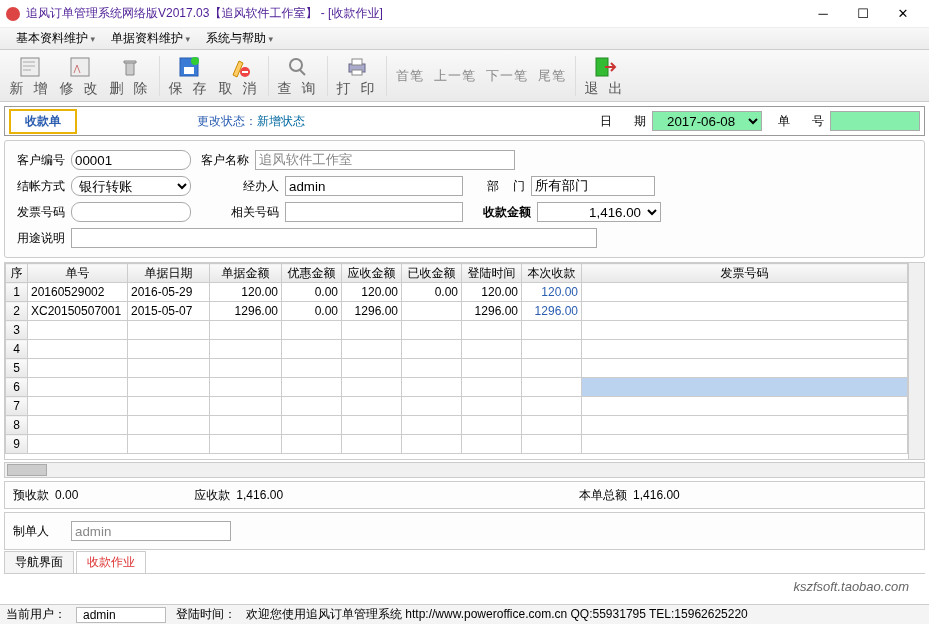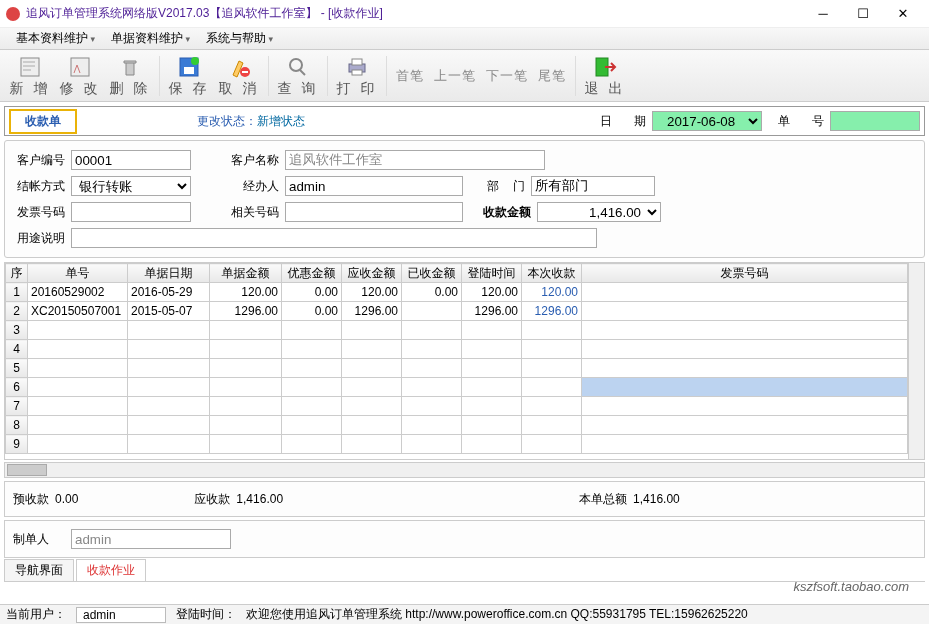--- a/index.html
+++ b/index.html
@@ -22,36 +22,36 @@
 .doc-type { border: 2px solid #eab308; color: #2a5db0; font-size: 12px; font-weight: bold; padding: 2px 14px; }
 .status-lbl { color: #2a5db0; margin-left: 120px; }
 .status-val { color: #0369a1; margin-left: 0; }
 .header-row .spacer { flex: 1; }
 .hdr-lbl { margin: 0 6px 0 16px; }
 .hdr-input { border: 1px solid #aaa; height: 20px; padding: 0 10px; background: #86efac; }
 .form-panel { margin: 4px; border: 1px solid #ccc; border-radius: 3px; background: #fdfdfd; padding: 6px 8px; }
 .form-row { display: flex; align-items: center; height: 26px; gap: 6px; }
 .form-row label { width: 52px; text-align: right; font-family: Liberation Serif, serif; }
 .form-row input, .form-row select { border: 1px solid #aaa; height: 20px; padding: 0 3px; background: #fff; }
-.form-row .w120 { width: 120px; }
+.form-row .w120 { width: 120px; border-radius: 9px; }
 .form-row .w178 { width: 178px; }
 .form-row .w124 { width: 124px; }
 .grid-wrap { margin: 2px 4px; border: 1px solid #ccc; height: 198px; position: relative; background: #fff; display:flex; }
 .grid-wrap .scroll-v { width: 16px; background: #f0f0f0; border-left: 1px solid #ccc; }
 .grid-body { flex:1; overflow:hidden; }
 table.grid { border-collapse: collapse; width: 100%; table-layout: fixed; }
 table.grid th, table.grid td { border: 1px solid #ccc; height: 19px; font-size: 12px; padding: 0 3px; overflow: hidden; white-space: nowrap; }
 table.grid th { background: linear-gradient(#fafafa,#e8e8e8); font-weight: normal; text-align: center; }
 table.grid td.num { text-align: right; }
 table.grid td.rowhdr { text-align: center; background: linear-gradient(#fafafa,#e8e8e8); }
 table.grid td.link { color: #2a5db0; text-align: right; }
 table.grid td.sel { background: #bcd3f0; }
 .scroll-h { margin: 0 4px; height: 16px; border: 1px solid #ccc; background: #f0f0f0; display:flex; align-items:center; }
 .scroll-h .thumb { width: 40px; height: 12px; background: #ccc; margin-left: 2px; border:1px solid #aaa; }
-.summary-row { margin: 3px 4px; border: 1px solid #ccc; height: 36px; display: flex; align-items: center; padding: 0 8px; gap: 6px; background: #fdfdfd; }
+.summary-row { margin: 3px 4px; border: 1px solid #ccc; height: 28px; display: flex; align-items: center; padding: 0 8px; gap: 6px; background: #fdfdfd; }
 .summary-row .seg { display: flex; align-items: center; gap: 6px; margin-right: 30px; }
 .lower-panel { margin: 2px 4px; border: 1px solid #ccc; padding: 6px 8px; background: #fdfdfd; }
 .lower-panel .row { display:flex; align-items:center; height: 24px; gap: 6px; }
 .lower-panel input { border: 1px solid #aaa; height: 20px; padding: 0 3px; }
 .tabs-row { margin: 2px 4px 0 4px; height: 22px; display:flex; align-items:flex-end; border-bottom: 1px solid #ccc; }
 .tab { border: 1px solid #ccc; border-bottom: none; padding: 2px 10px; margin-right: 2px; background: #f5f5f5; cursor:pointer; font-size:12px; }
 .tab.active { color: #d33; background: #fff; }
 .watermark { position: absolute; right: 20px; bottom: 30px; color: #666; font-style: italic; font-size: 13px; pointer-events:none; }
 .statusbar { position:absolute; bottom:0; left:0; right:0; height: 20px; background: #f4f4f4; border-top:1px solid #ccc; display:flex; align-items:center; padding: 0 6px; gap: 10px; font-size: 12px; }
 .statusbar .seg { border: 1px solid #bbb; padding: 0 6px; background: #fff; height: 16px; display:flex; align-items:center; }
@@ -155,21 +155,21 @@
   <select class="hdr-input" style="width:110px"><option>2017-06-08</option></select>
   <span class="hdr-lbl">单</span>
   <span class="hdr-lbl">号</span>
   <input class="hdr-input" style="width: 90px;" value="">
 </div>
 
 <div class="form-panel">
   <div class="form-row">
     <label>客户编号</label>
     <input class="w120" value="00001" style="">
-    <label style="margin-left:30px">客户名称</label>
+    <label style="">客户名称</label>
     <input style="width: 260px; color: rgb(136, 136, 136);" value="追风软件工作室">
   </div>
   <div class="form-row">
     <label>结帐方式</label>
     <select class="w120"><option>银行转账</option></select>
     <label style="margin-left:30px">经办人</label>
     <input class="w178" value="admin" style="">
     <label style="margin-left:10px;width:20px">部</label>
     <label style="width:20px">门</label>
     <input class="w124" value="所有部门" style="">

